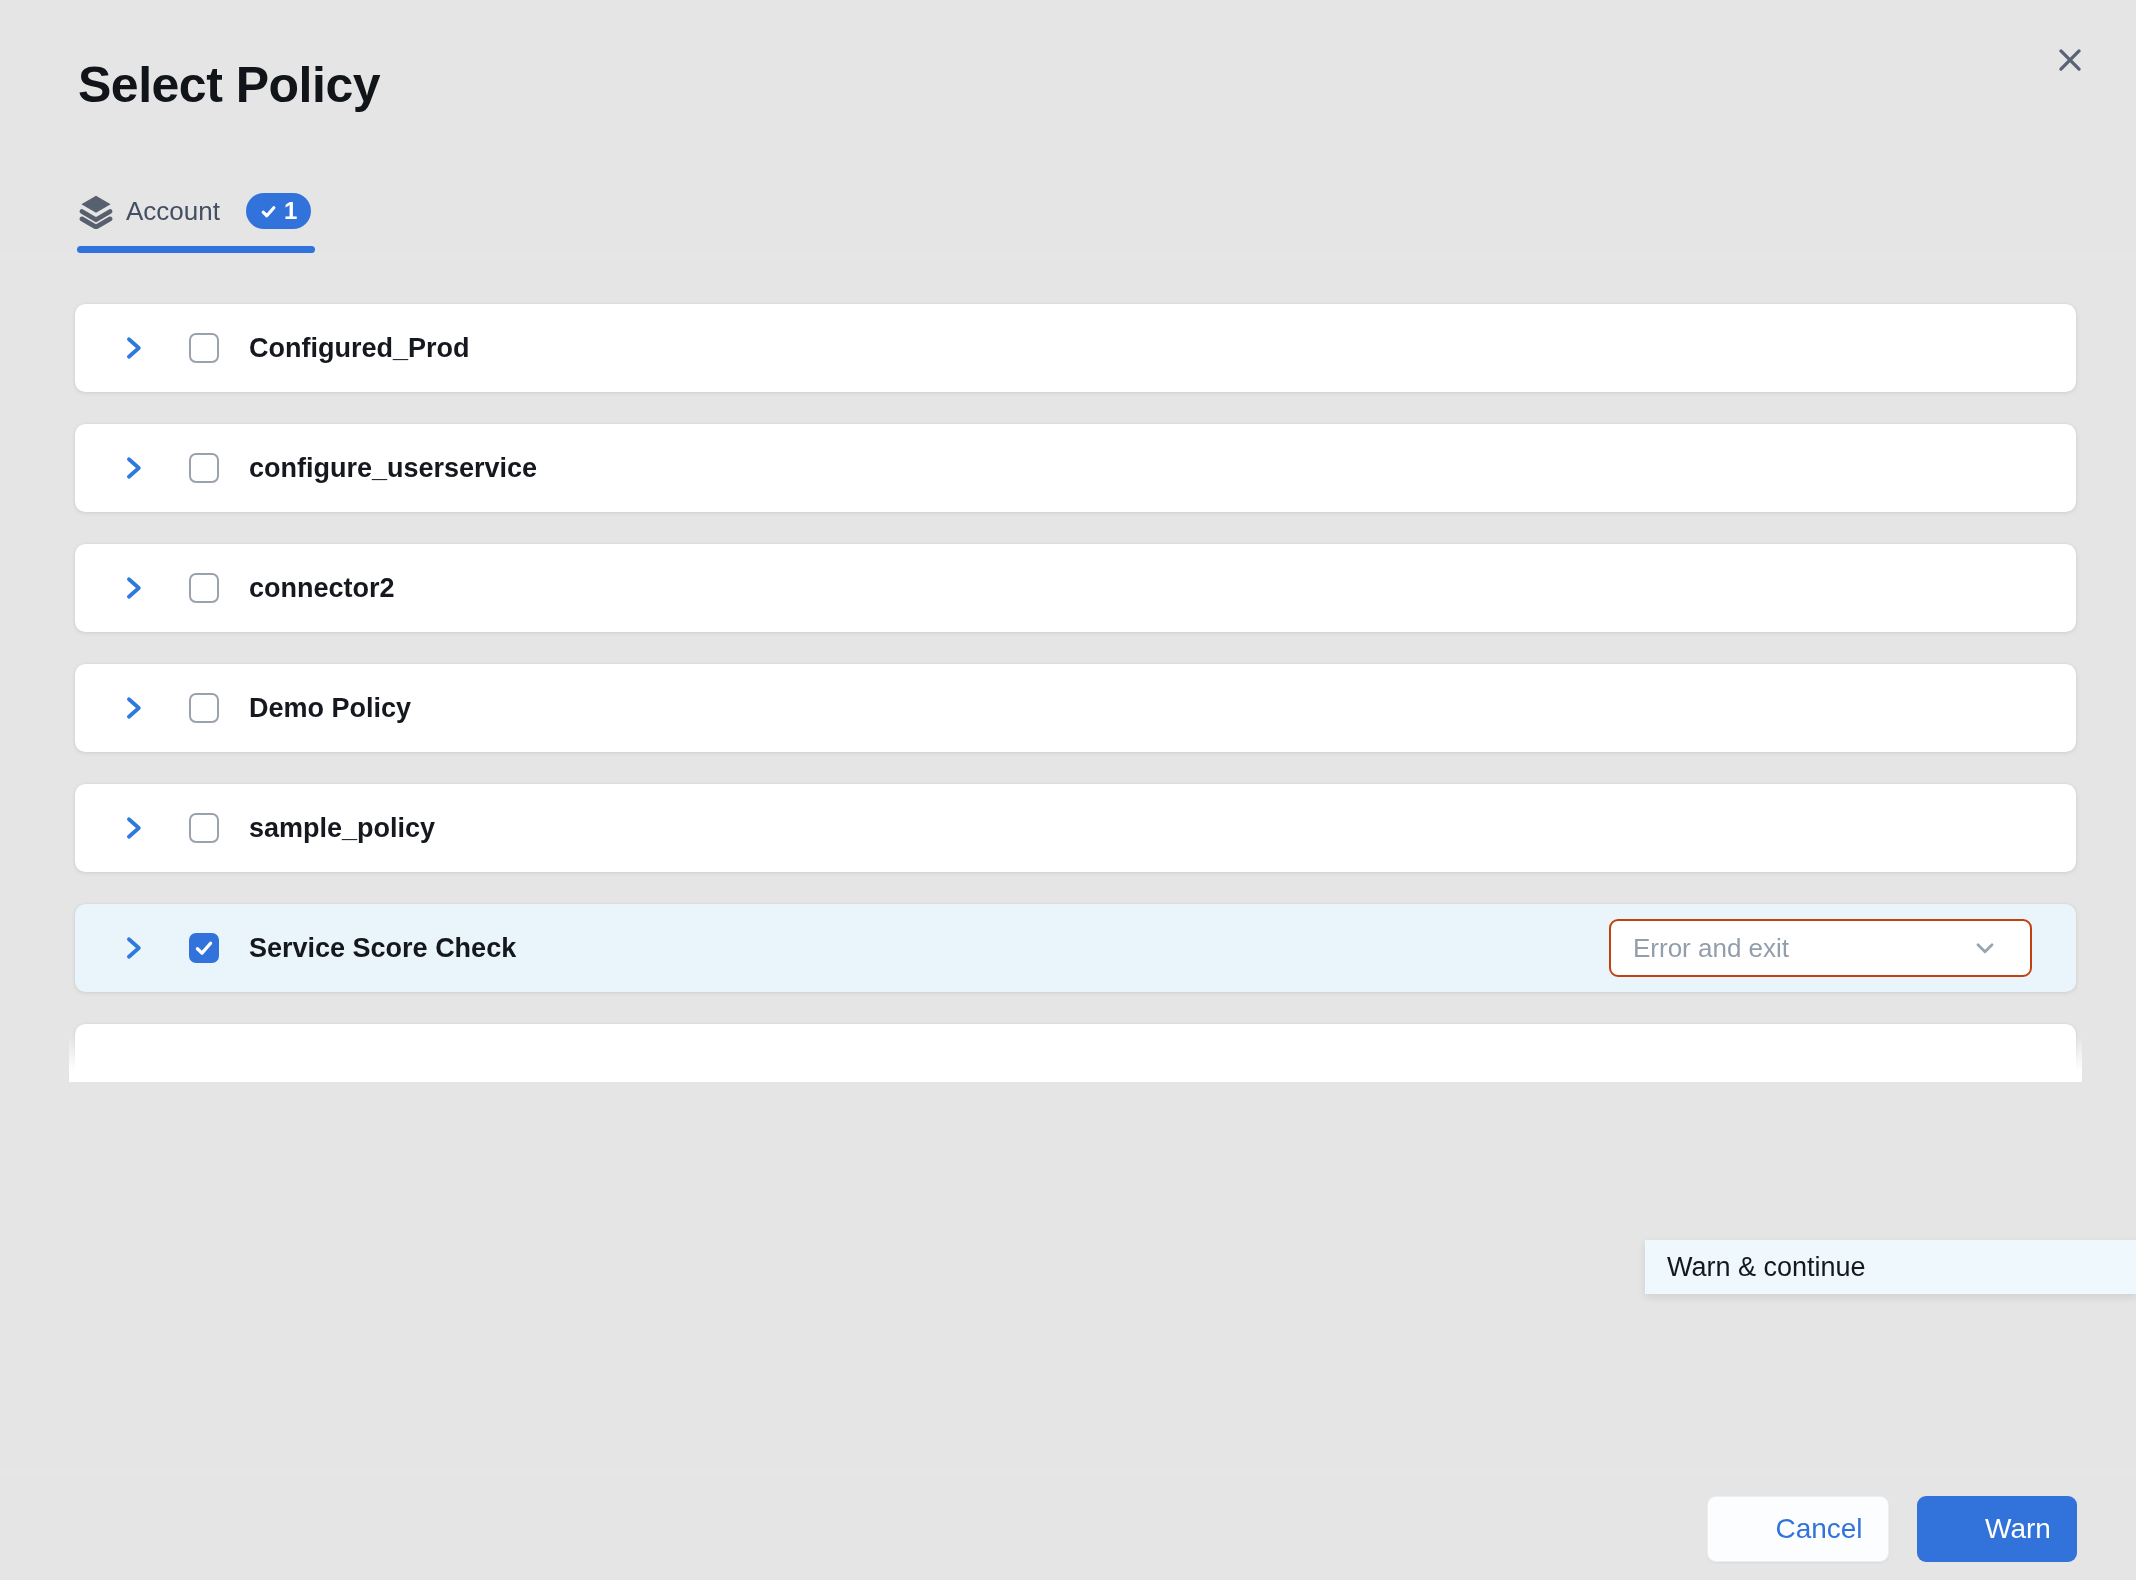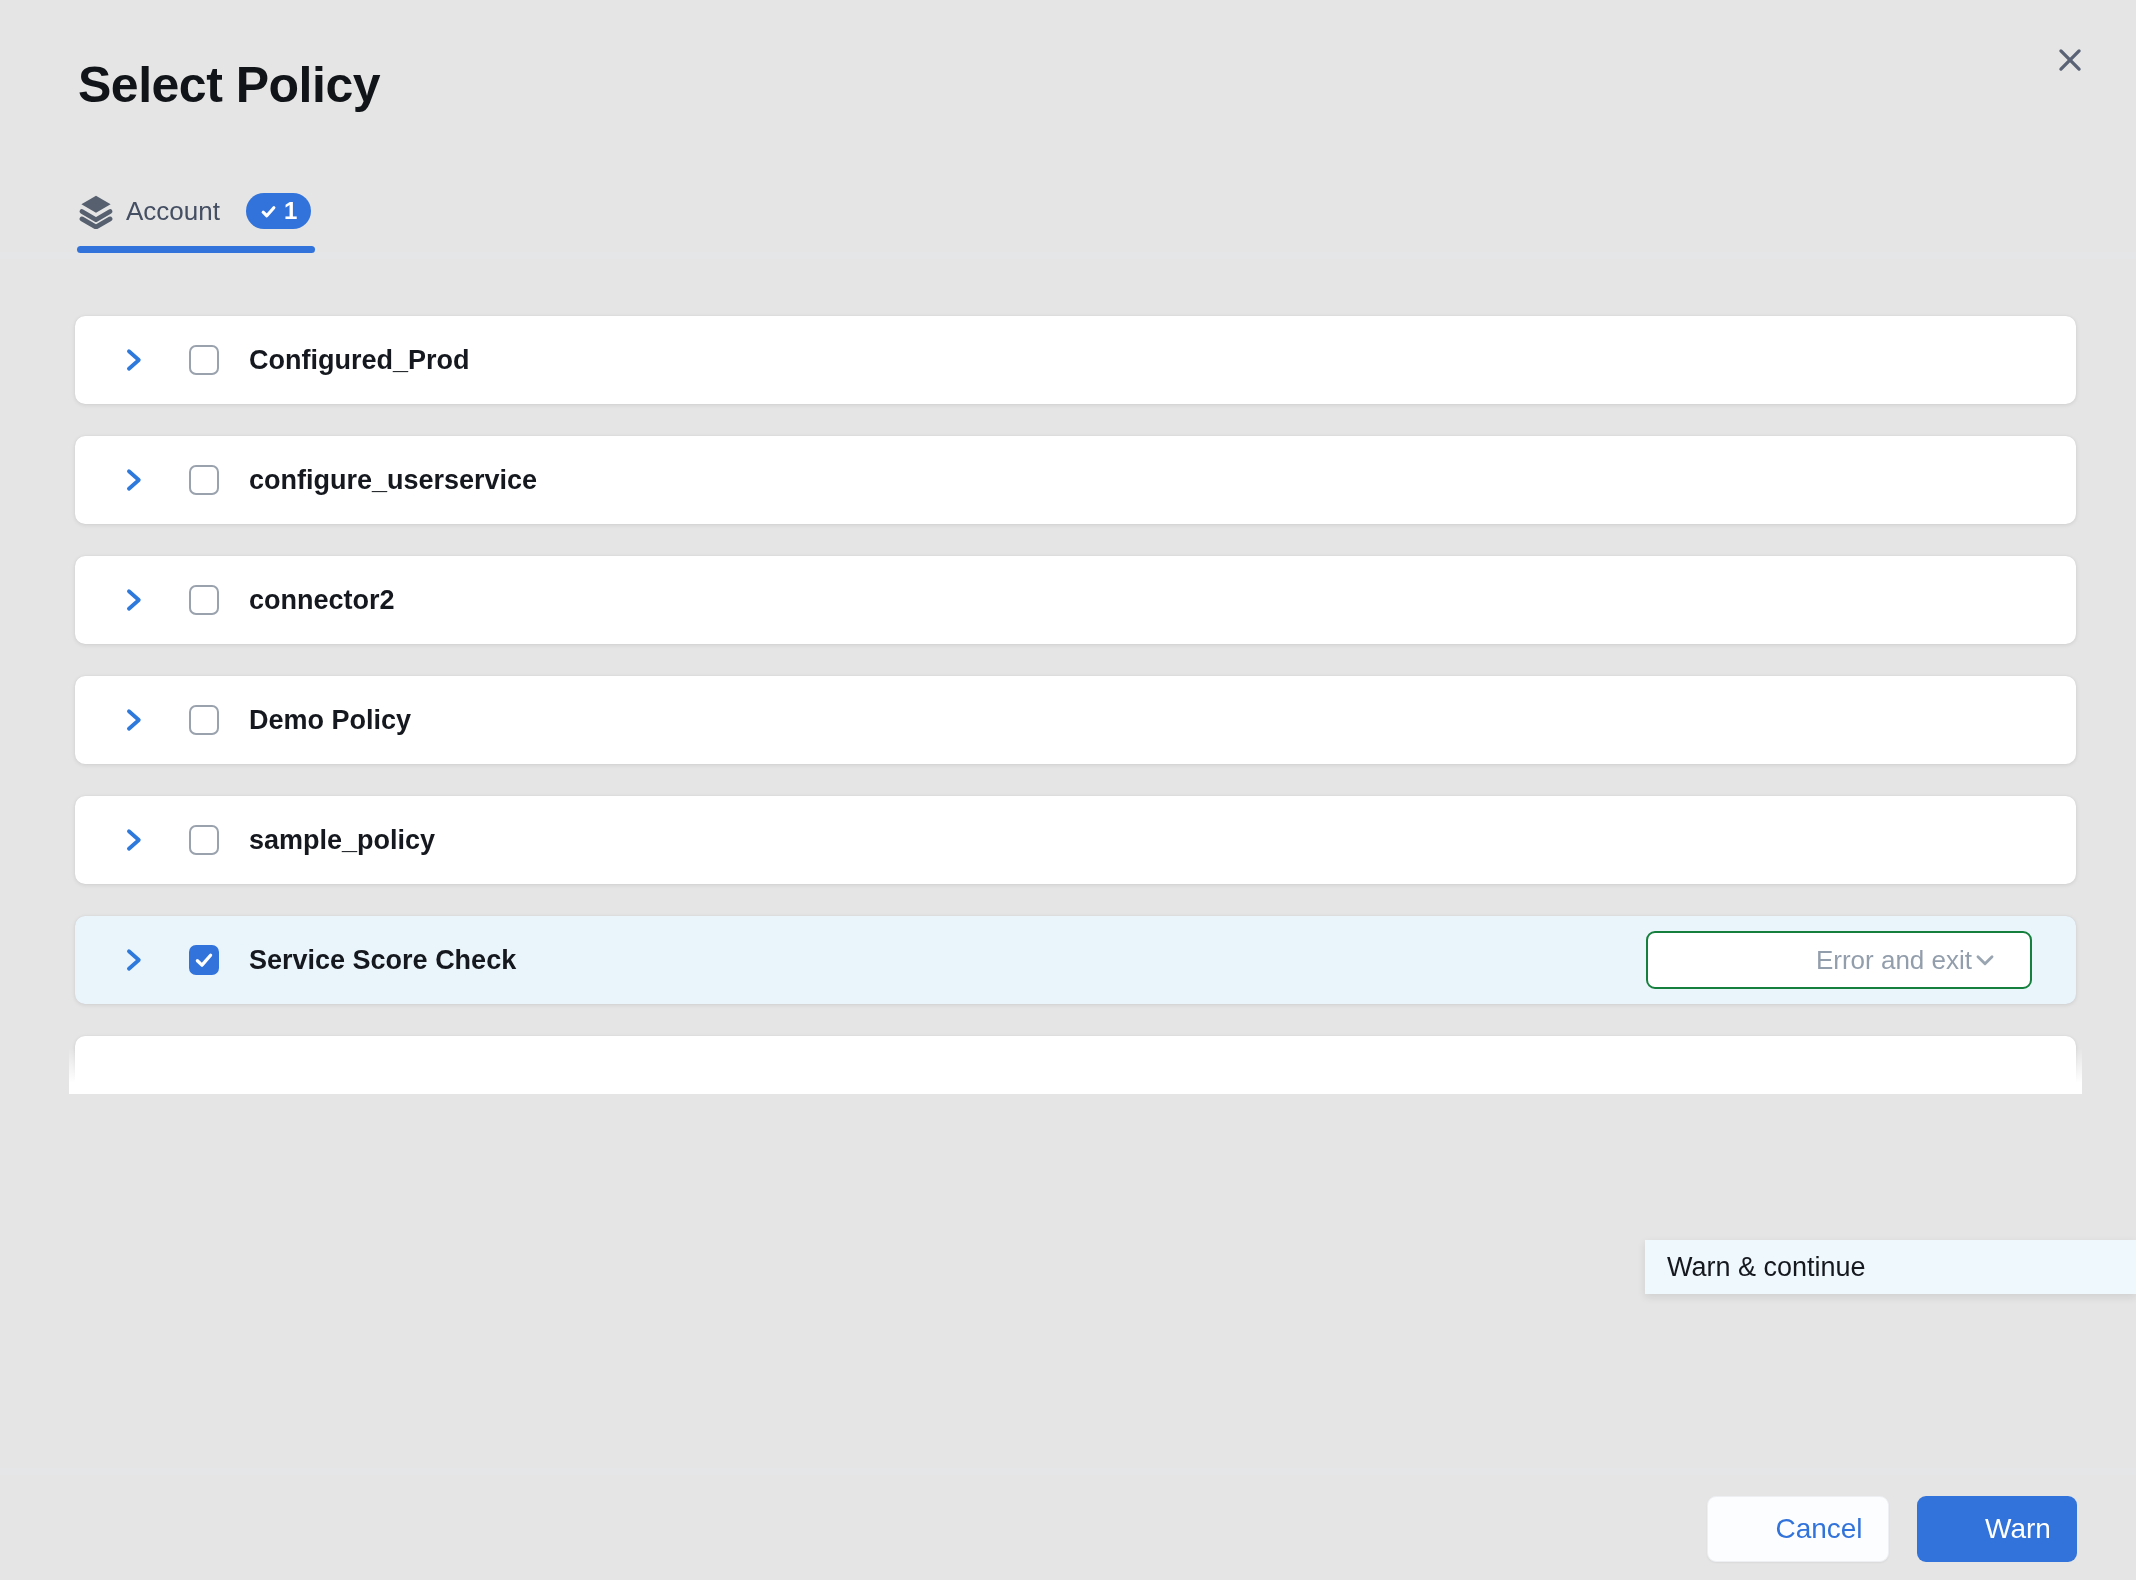--- a/index.html
+++ b/index.html
@@ -24,38 +24,38 @@
   
   .tabbar{position:absolute;left:78px;top:190px;height:42px;display:flex;align-items:center;}
   .tab{display:flex;align-items:center;gap:12px;text-align:right;}
   .tab-label{font-size:26px;font-weight:500;color:#454F63;}
   .tab-badge{display:flex;align-items:center;gap:7px;background:var(--accent);color:#fff;
     height:36px;border-radius:18px;padding:0 14px;margin-left:14px;font-size:24px;font-weight:600;}
   .tab-underline{position:absolute;left:77px;top:246px;width:238px;height:7px;background:var(--accent);border-radius:4px;z-index:2;}
   .divider-top{position:absolute;left:0;top:252px;width:100%;height:7px;background:var(--divider);}
   .divider-bottom{position:absolute;left:0;top:1468px;width:100%;height:7px;background:var(--divider);}
   
-  .policy-list{position:absolute;left:75px;top:316px;width:2001px;text-align:right;}
+  .policy-list{position:absolute;left:75px;top:304px;width:2001px;}
   .policy-row{
     position:relative;height:88px;margin-bottom:32px;background:#fff;border-radius:10px;
     box-shadow:0 1px 4px rgba(16,24,40,.10), 0 0 1px rgba(16,24,40,.10);
     display:flex;align-items:center;padding-left:44px;box-sizing:border-box;
   }
   .policy-row.selected{background:var(--selected-bg);}
   .chevron{width:28px;height:28px;flex:0 0 auto;cursor:pointer;display:flex;align-items:center;justify-content:center;}
   .checkbox{width:30px;height:30px;flex:0 0 auto;margin-left:42px;border:2px solid #99A2AD;border-radius:7px;
     background:#fff;box-sizing:border-box;cursor:pointer;display:flex;align-items:center;justify-content:center;}
   .checkbox.checked{background:var(--accent);border-color:var(--accent);}
   .checkbox svg{display:none;}
   .checkbox.checked svg{display:block;}
   .policy-name{margin-left:30px;font-size:27px;font-weight:600;color:#15181E;}
   
   .action-select{
     position:absolute;right:44px;top:50%;transform:translateY(-50%);
-    width:386px;height:58px;background:#fff;border:2px solid #15803d;border-radius:9px;
+    width:423px;height:58px;background:#fff;border:2px solid #c2410c;border-radius:9px;
     box-sizing:border-box;display:flex;align-items:center;padding:0 32px 0 22px;cursor:pointer;
   }
   .select-value{font-size:26px;color:#939EAC;flex:1;}
   
   .dropdown-menu{position:absolute;left:1645px;top:1240px;width:491px;z-index:5;
     box-shadow:0 3px 8px rgba(16,24,40,.10);}
   .menu-option{height:54px;display:flex;align-items:center;padding-left:22px;font-size:27px;color:#15181E;cursor:pointer;background:#fff;}
   .menu-option.highlighted{background:var(--menu-bg);}
   
   .partial-card{position:relative;height:46px;background:#fff;border-radius:10px 10px 0 0;

